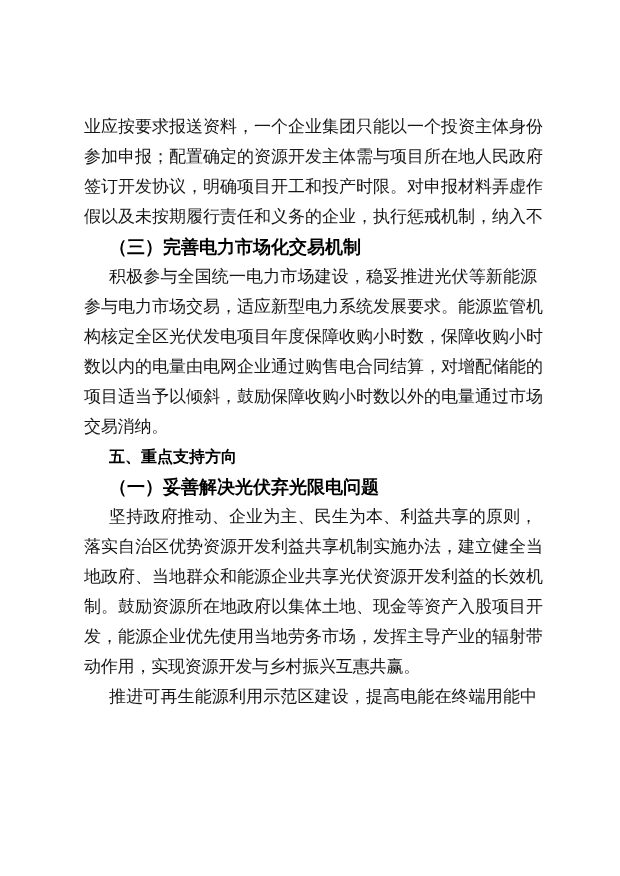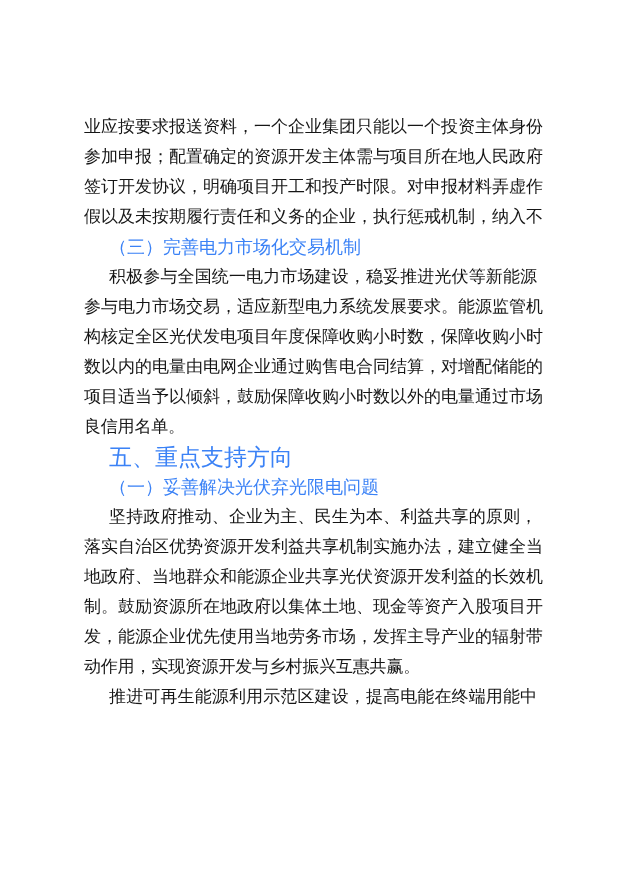--- a/index.html
+++ b/index.html
@@ -49,26 +49,26 @@
   .line.fill span {
     display: block;
     flex: 0 0 auto;
   }
   .line.indent {
     padding-left: 25px;
   }
   .heading2 .line,
   .heading3 .line {
     font-family: "Liberation Sans", "DejaVu Sans", sans-serif;
-    font-weight: 400;
-    color: #3b82f6;
+    font-weight: 700;
+    color: #000000;
     letter-spacing: 0;
   }
   .heading2 .line {
-    font-size: 23px;
+    font-size: 16px;
   }
   .heading3 .line {
     font-size: 18px;
   }
 </style>
 </head>
 <body>
 
 <div class="page">
   <div class="content" id="doc-content">
@@ -330,21 +330,21 @@
           <span>以</span>
           <span>外</span>
           <span>的</span>
           <span>电</span>
           <span>量</span>
           <span>通</span>
           <span>过</span>
           <span>市</span>
           <span>场</span>
         </div>
-        <div class="line">良信用名单。</div>
+        <div class="line">交易消纳。</div>
       </div>
       <div class="block heading2">
         <div class="line indent">五、重点支持方向</div>
       </div>
       <div class="block heading3">
         <div class="line indent">（一）妥善解决光伏弃光限电问题</div>
       </div>
       <div class="block paragraph">
         <div class="line fill indent">
           <span>坚</span>

